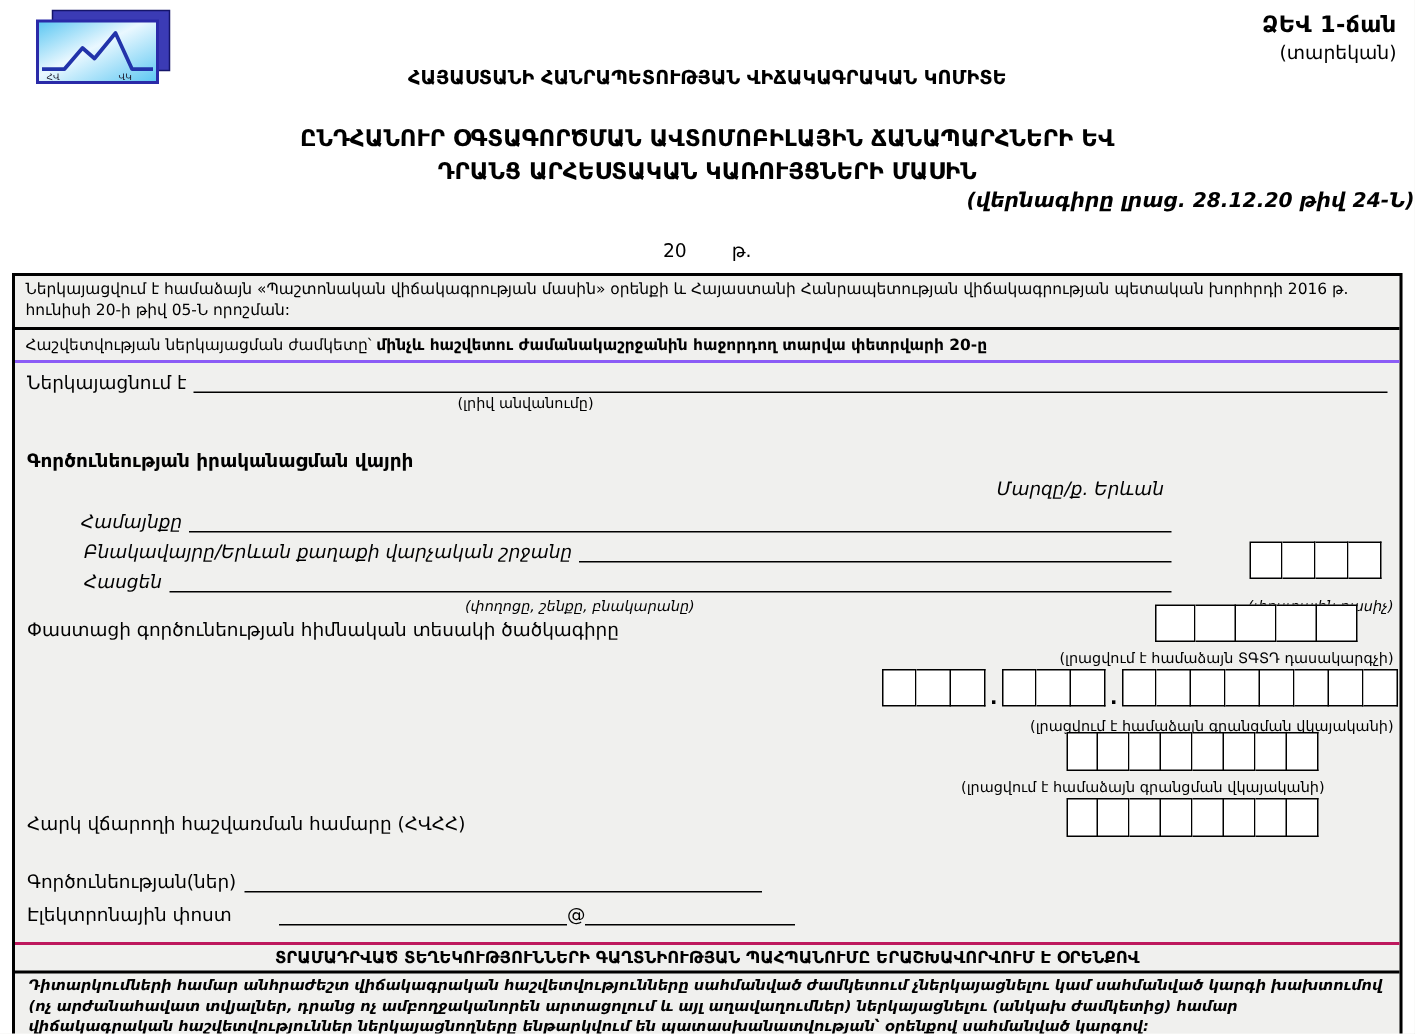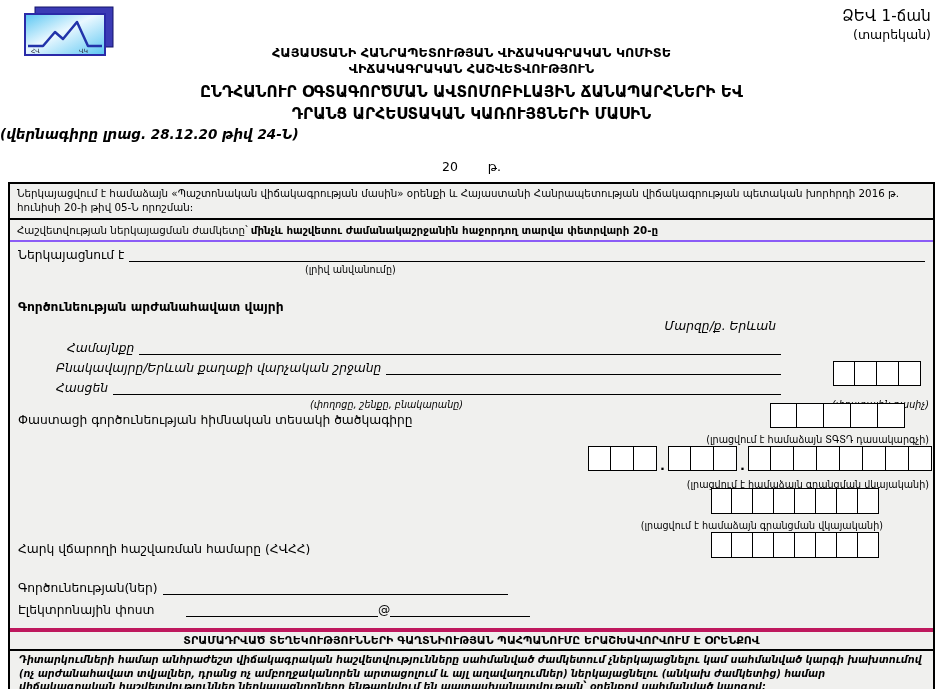--- a/index.html
+++ b/index.html
@@ -3,39 +3,39 @@
 <meta charset="utf-8">
 <style>
   html,body{margin:0;padding:0;}
   body{width:943px;height:689px;background:#ffffff;overflow:hidden;
        font-family:"DejaVu Sans",sans-serif;color:#000;}
   .sheet{position:relative;width:943px;height:689px;background:#fff;}
 
   
   .logo{position:absolute;left:24px;top:6px;width:92px;height:52px;}
   .form-code{position:absolute;top:7px;right:12px;text-align:right;}
-  .form-code .code{font-size:15px;font-weight:normal;letter-spacing:.2px;}
+  .form-code .code{font-size:15px;font-weight:bold;letter-spacing:.2px;}
   .form-code .per{font-size:12.5px;margin-top:2px;}
   .org{position:absolute;top:45px;left:0;width:100%;text-align:center;
        font-weight:bold;font-size:12.8px;line-height:16px;}
   .titleblock{position:absolute;top:81px;left:0;width:100%;text-align:center;
        font-weight:bold;font-size:15.3px;line-height:22px;}
-  .amendment{position:absolute;top:126px;left:0;width:100%;text-align:left;
+  .amendment{position:absolute;top:126px;left:0;width:100%;text-align:right;
        font-weight:bold;font-style:italic;font-size:13.5px;}
   .yearline{position:absolute;top:159px;left:0;width:100%;text-align:center;
        font-size:12.5px;}
   .yeargap{display:inline-block;width:30px;}
 
   
   .formtable{position:absolute;left:8px;top:182px;width:923px;
        border:2px solid #000;background:#f0f0ee;}
   .row-legal{padding:2px 7px 3px;font-size:10.3px;line-height:1.4;
        border-bottom:2px solid #000;min-height:26px;}
   .row-deadline{padding:4px 7px;font-size:10.3px;border-bottom:2px solid #8b5cf6;}
-  .row-main{position:relative;height:386px;border-bottom:4px solid #be185d;
+  .row-main{position:relative;height:386px;border-bottom:2px solid #be185d;
        font-size:12.3px;}
   .row-banner{height:17px;line-height:17px;text-align:center;font-weight:bold;
        font-size:11px;border-bottom:2px solid #000;}
   .row-footnote{padding:2px 9px 3px;font-size:9.7px;font-weight:bold;
        font-style:italic;line-height:1.42;}
 
   .b{font-weight:bold;}
   .it{font-style:italic;}
 
   
@@ -80,21 +80,20 @@
     </svg>
   </div>
 
   <div class="form-code">
     <div class="code">ՁԵՎ 1-ճան</div>
     <div class="per">(տարեկան)</div>
   </div>
 
   <div class="org">
     <div>ՀԱՅԱՍՏԱՆԻ ՀԱՆՐԱՊԵՏՈՒԹՅԱՆ ՎԻՃԱԿԱԳՐԱԿԱՆ ԿՈՄԻՏԵ</div>
-    <div>ՎԻՃԱԿԱԳՐԱԿԱՆ ՀԱՇՎԵՏՎՈՒԹՅՈՒՆ</div>
   </div>
 
   <div class="titleblock">
     <div>ԸՆԴՀԱՆՈՒՐ ՕԳՏԱԳՈՐԾՄԱՆ ԱՎՏՈՄՈԲԻԼԱՅԻՆ ՃԱՆԱՊԱՐՀՆԵՐԻ ԵՎ</div>
     <div>ԴՐԱՆՑ ԱՐՀԵՍՏԱԿԱՆ ԿԱՌՈՒՅՑՆԵՐԻ ՄԱՍԻՆ</div>
   </div>
 
   <div class="amendment">(վերնագիրը լրաց. 28.12.20 թիվ 24-Ն)</div>
 
   <div class="yearline">
@@ -114,29 +113,29 @@
     <div class="row-main">
 
       <div class="frow" style="top:4px;left:8px;right:8px;">
         <span class="lab">Ներկայացնում է</span>
         <span class="fline"></span>
       </div>
       <div class="hint" style="top:22px;left:295px;">(լրիվ անվանումը)</div>
 
 
       <div class="frow b" style="top:58px;left:8px;">
-        <span class="lab">Գործունեության արժանահավատ վայրի</span>
+        <span class="lab">Գործունեության իրականացման վայրի</span>
       </div>
 
       <div class="frow" style="top:77px;left:46px;right:152px;flex-direction:column;">
         <span class="lab it">Մարզը/ք. Երևան</span>
         <span class="fline"></span>
       </div>
 
-      <div class="frow" style="top:97px;left:57px;right:152px;">
+      <div class="frow" style="top:97px;left:44px;right:152px;">
         <span class="lab it">Համայնքը</span>
         <span class="fline"></span>
       </div>
 
       <div class="frow" style="top:117px;left:46px;right:152px;">
         <span class="lab it">Բնակավայրը/Երևան քաղաքի վարչական շրջանը</span>
         <span class="fline"></span>
       </div>
 
       <div class="frow" style="top:137px;left:46px;right:152px;">

